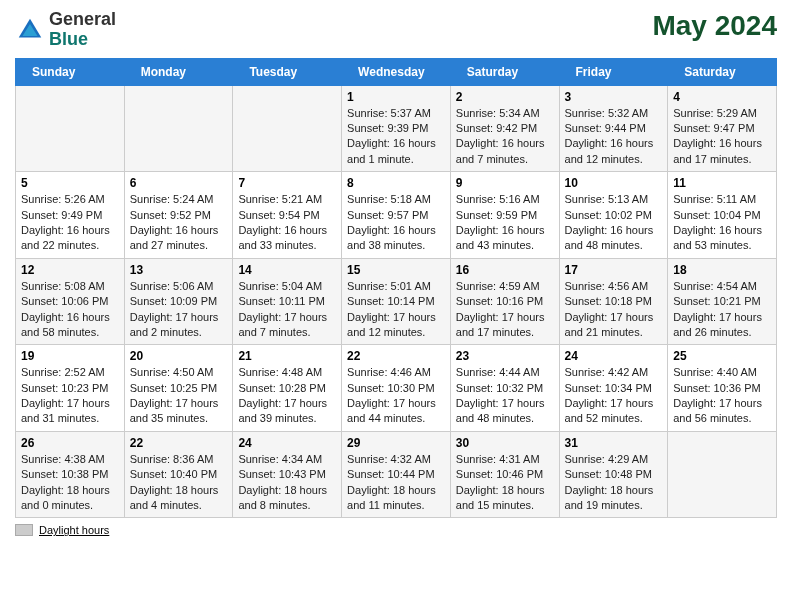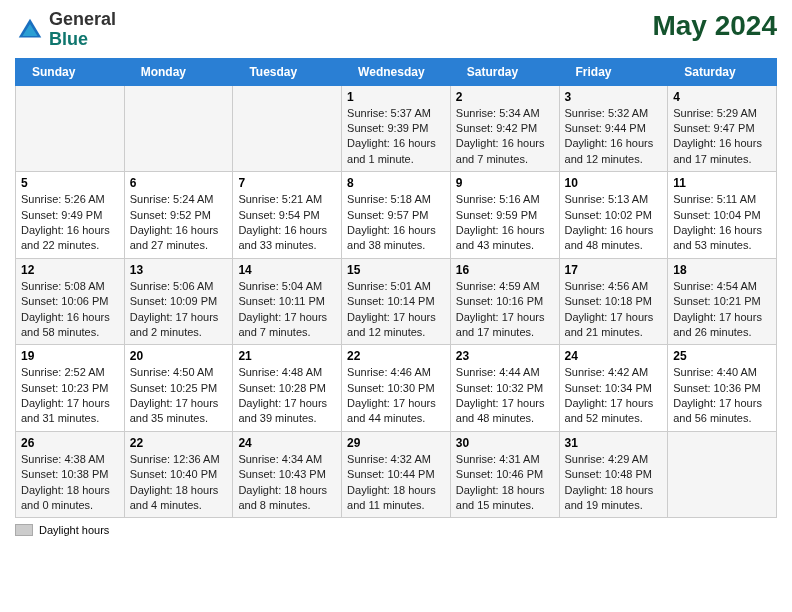--- a/index.html
+++ b/index.html
@@ -92,20 +92,21 @@
       line-height: 1.4;
     }
     .empty-cell {
       background-color: inherit;
     }
     .footer {
       display: flex;
       align-items: center;
       margin-top: 6px;
       font-size: 11px;
+      text-decoration: underline;
     }
     .footer-box {
       width: 18px;
       height: 12px;
       background: #ccc;
       margin-right: 6px;
       border: 1px solid #aaa;
       display: inline-block;
     }
   </style>
@@ -304,21 +305,21 @@
       </tr>
       <tr>
         <td>
           <span class="day-num">26</span>
           <div class="day-info">Sunrise: 4:38 AM
 Sunset: 10:38 PM
 Daylight: 18 hours and 0 minutes.</div>
         </td>
         <td>
           <span class="day-num">22</span>
-          <div class="day-info">Sunrise: 12:36 AM
+          <div class="day-info">Sunrise: 8:36 AM
 Sunset: 10:40 PM
 Daylight: 18 hours and 4 minutes.</div>
         </td>
         <td>
           <span class="day-num">24</span>
           <div class="day-info">Sunrise: 4:34 AM
 Sunset: 10:43 PM
 Daylight: 18 hours and 8 minutes.</div>
         </td>
         <td>

